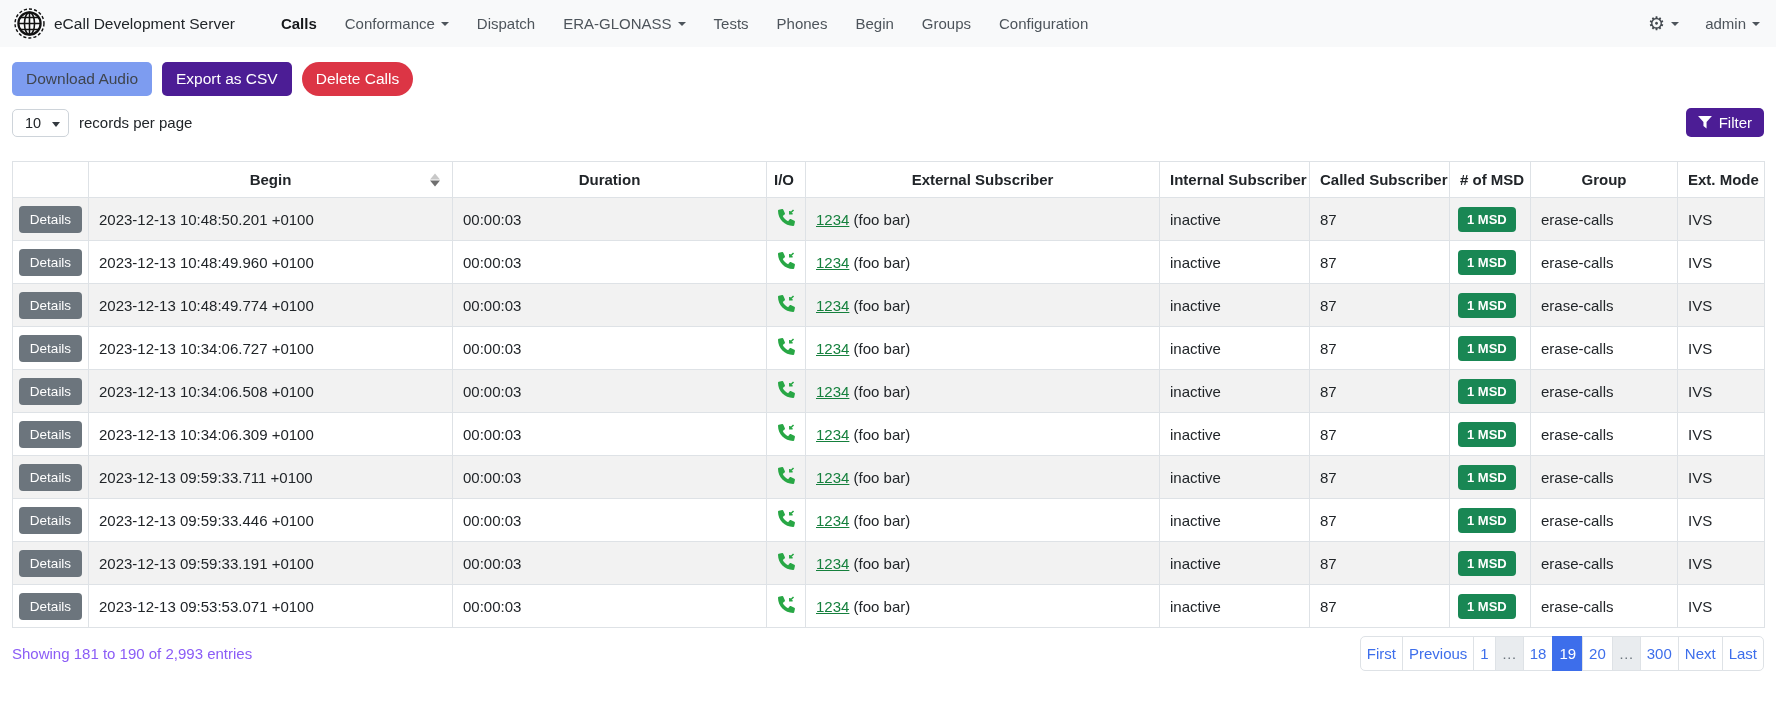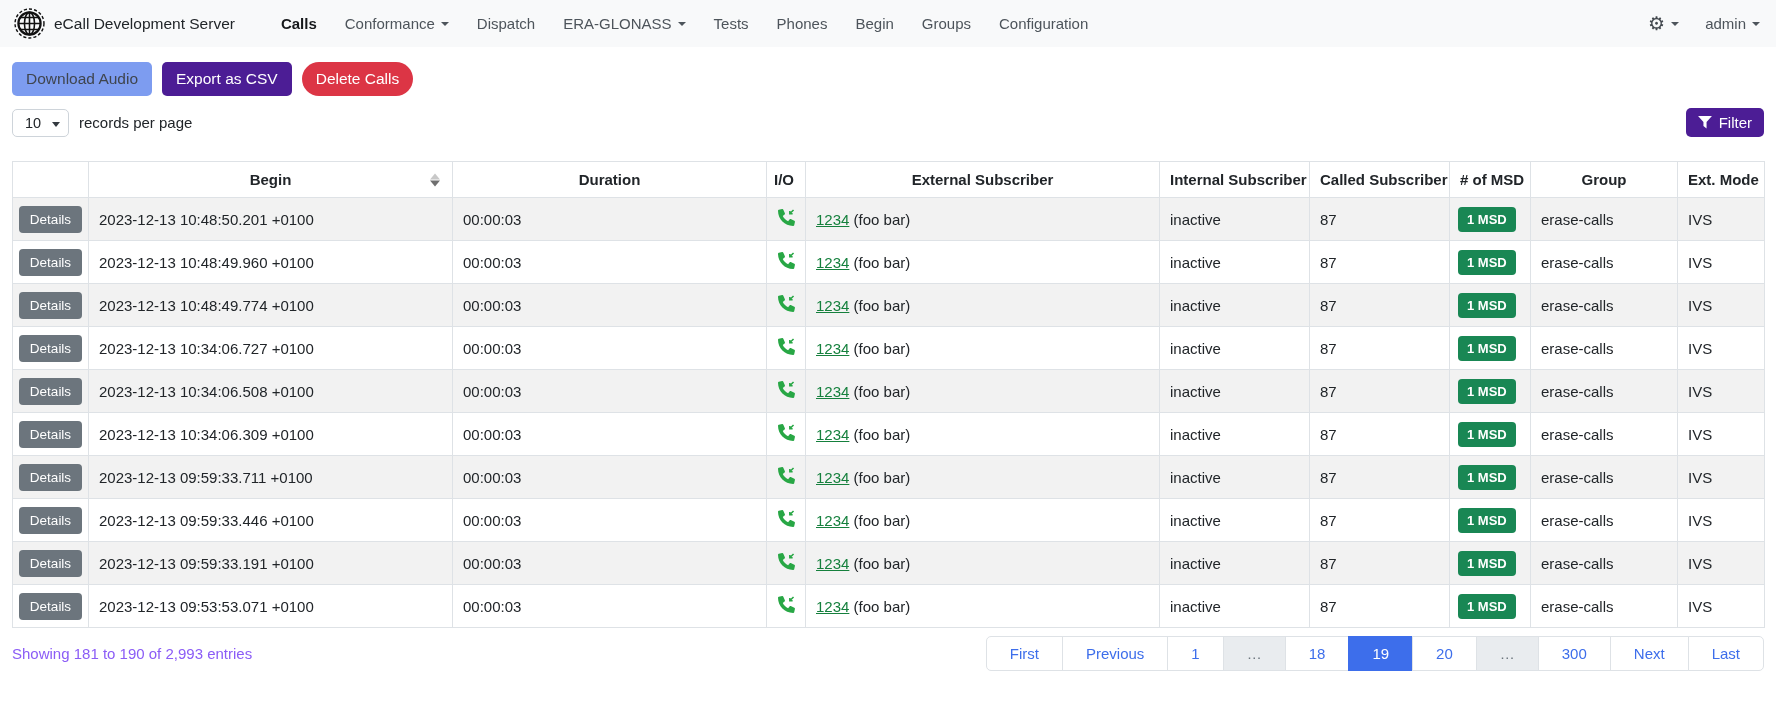--- a/index.html
+++ b/index.html
@@ -45,21 +45,21 @@
   .btn-details { background:#6c757d; color:#fff; border:none; border-radius:4px; padding:6px 11px; font-size:13.5px; font-family:inherit; cursor:pointer; }
   .c-details { text-align:center; padding:6px 4px; }
   .c-io { text-align:center; padding-left:4px; padding-right:4px; }
   .badge-msd { display:inline-block; background:#198754; color:#fff; border-radius:4px; padding:5px 9px; font-size:13px; font-weight:700; }
   a.ext-link { color:#15803d; text-decoration:underline; cursor:pointer; }
 
   
   .footer { margin-top:8px; display:flex; align-items:center; justify-content:space-between; }
   .summary { color:#8b5cf6; }
   .pagination { display:flex; list-style:none; }
-  .page-item { border:1px solid #dee2e6; margin-left:-1px; background:#fff; color:#3d6eeb; padding:8px 23px; cursor:pointer; user-select:none; }
+  .page-item { border:1px solid #dee2e6; margin-left:-1px; background:#fff; color:#3d6eeb; padding:8px 6px; cursor:pointer; user-select:none; }
   .page-item:first-child { border-radius:5px 0 0 5px; margin-left:0; }
   .page-item:last-child { border-radius:0 5px 5px 0; }
   .page-item.active { background:#3d6eeb; border-color:#3d6eeb; color:#fff; }
   .page-item.disabled { background:#e9ecef; color:#6c757d; cursor:default; }
 </style>
 </head>
 <body>
 
 <nav class="navbar">
   <div class="brand">

